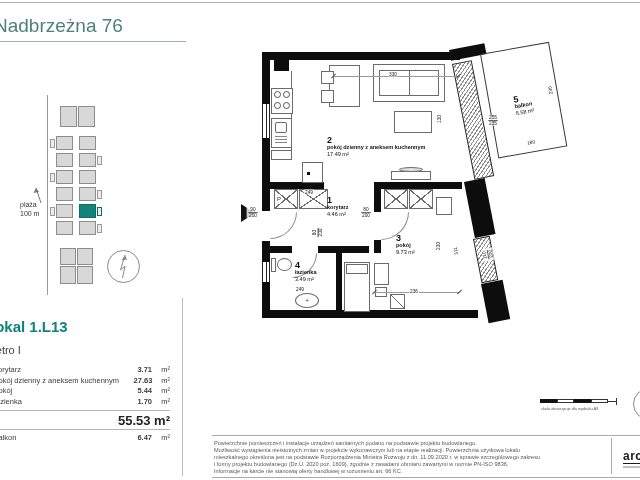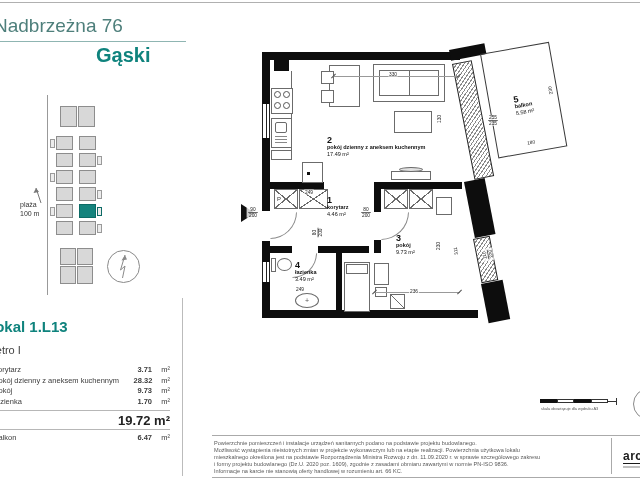--- a/index.html
+++ b/index.html
@@ -54,21 +54,20 @@
 </head>
 <body>
 
 <div id="page">
 
   <div class="thinline" style="left:0;top:2px;width:640px;height:1px;background:#b0b0b0;"></div>
 
   <div class="abs" style="left:0;top:0;width:200px;height:80px;">
     <div class="abs" style="left:-6px;top:15px;font-size:19px;color:#4e7f7b;white-space:nowrap;">Nadbrzeżna 76</div>
     <div class="thinline" style="left:0;top:41px;width:186px;height:1px;background:#8fb5b2;"></div>
-    <div class="abs" style="left:96px;top:44px;font-size:20px;font-weight:bold;color:#0f837d;">Gąski</div>
   </div>
 
   <div class="abs" style="left:0;top:85px;width:182px;height:215px;">
     <div class="thinline" style="left:47px;top:10px;width:1px;height:200px;"></div>
 
     <svg class="abs" style="left:30px;top:98px;" width="16" height="22">
       <line x1="11" y1="20" x2="6" y2="5" stroke="#777" stroke-width="1"></line>
       <polygon points="6,5 3.5,10 9,9" fill="#777"></polygon>
     </svg>
     <div class="abs" style="left:20px;top:115px;font-size:7px;color:#333;line-height:9px;">
@@ -119,38 +118,38 @@
     <div class="abs" style="left:-14px;top:344px;font-size:11px;color:#3f3f3f;white-space:nowrap;">Piętro I</div>
 
     <div class="abs" style="left:-14px;top:365px;width:184px;">
       <div class="row">
         <span class="lbl">1. korytarz</span>
         <span class="val">3.71</span>
         <span class="un">m²</span>
       </div>
       <div class="row">
         <span class="lbl">2. pokój dzienny z aneksem kuchennym</span>
-        <span class="val">28.32</span>
+        <span class="val">27.63</span>
         <span class="un">m²</span>
       </div>
       <div class="row">
         <span class="lbl">3. pokój</span>
-        <span class="val">9.73</span>
+        <span class="val">5.44</span>
         <span class="un">m²</span>
       </div>
       <div class="row">
         <span class="lbl">4. łazienka</span>
         <span class="val">1.70</span>
         <span class="un">m²</span>
       </div>
     </div>
 
     <div class="thinline" style="left:-14px;top:410px;width:184px;height:1px;background:#b7b7b7;"></div>
     <div class="abs" style="left:-14px;top:413px;width:184px;text-align:right;font-size:13px;font-weight:bold;color:#222;">
-      <span>19.72</span>
+      <span>55.53</span>
       <span>m²</span>
     </div>
     <div class="thinline" style="left:-14px;top:429px;width:184px;height:1px;background:#b7b7b7;"></div>
 
     <div class="abs" style="left:-14px;top:433px;width:184px;">
       <div class="row">
         <span class="lbl">5. balkon</span>
         <span class="val">6.47</span>
         <span class="un">m²</span>
       </div>

